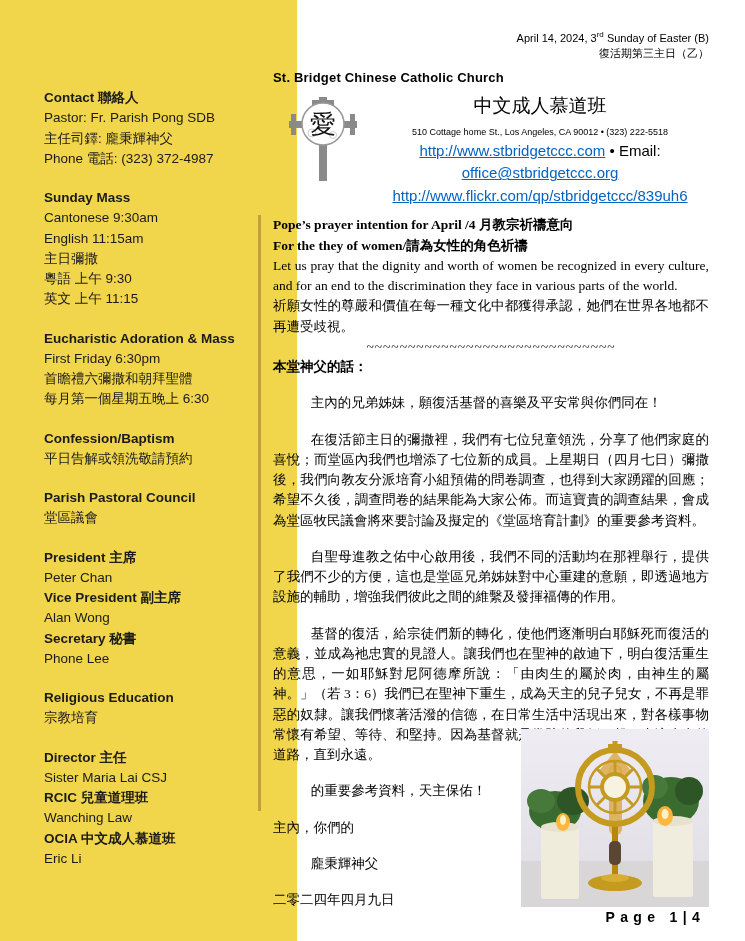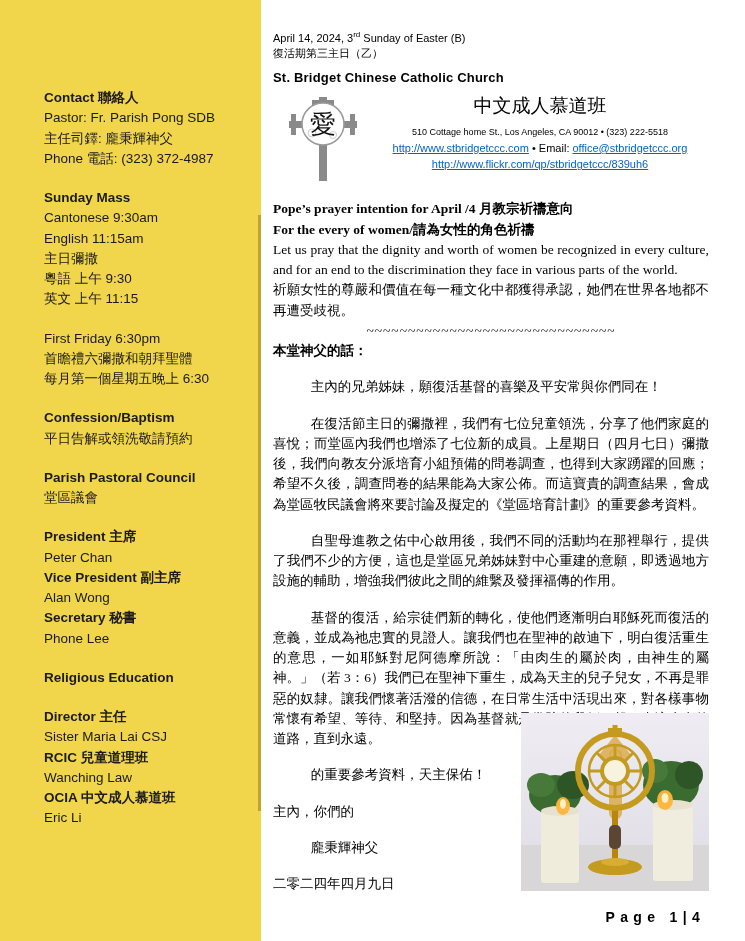--- a/index.html
+++ b/index.html
@@ -2,48 +2,48 @@
 <html><head>
 <meta charset="utf-8">
 <style>
   html,body { margin:0; padding:0; }
   body {
     width:745px; height:941px; position:relative; background:#ffffff;
     font-family:"Liberation Sans", sans-serif; color:#000; overflow:hidden;
   }
   
   .sidebar {
-    position:absolute; left:0; top:0; width:261px; height:941px;
+    position:absolute; left:0; top:0; width:297px; height:941px;
     background:#F1D54B; box-sizing:border-box; padding:88px 14px 0 44px;
     color:#1b1b1b; font-size:13.5px; line-height:1.5;
   }
   .gold-stripe {
     position:absolute; left:258px; top:215px; width:3px; height:596px;
     background:#C2A135;
   }
   .sb-sec { margin-bottom:19px; }
   .sb-h { font-weight:bold; }
   .sb-l { }
   
   .main {
     position:absolute; left:261px; top:0; width:484px; height:941px;
     box-sizing:border-box; padding:30px 36px 0 12px;
   }
-  .date-block { text-align:left; font-size:11px; line-height:1.35; }
+  .date-block { text-align:right; font-size:11px; line-height:1.35; }
   .date-block sup { font-size:8px; }
   .page-title {
     font-size:13px; font-weight:bold; text-align:left;
     margin:10px 0 6px 0; letter-spacing:0.2px;
   }
   .header-row { display:flex; align-items:flex-start; }
   .logo-wrap { flex:0 0 90px; padding-left:8px; }
   .header-info { flex:1; text-align:center; }
   .zh-name { font-family:"Liberation Serif", serif; font-size:19px; margin:2px 0 7px 0; }
   .addr { font-size:9px; line-height:1.5; }
-  .linkline { font-size:11px; line-height:1.5; }
+  .linkline { font-size:15px; line-height:1.5; }
   .linkline a { color:#0563C1; text-decoration:underline; cursor:pointer; }
   
   .doc { font-family:"Liberation Serif", serif; font-size:13.5px; line-height:1.5; margin-top:8px; }
   .doc p { margin:0; }
   .intent-title { font-weight:bold; }
   .intent-en { text-align:justify; }
   .intent-zh { text-align:justify; }
   .separator { text-align:center; margin:4px 0 10px 0; letter-spacing:1px; }
   .msg-heading { font-weight:bold; margin-top:16px; }
   .para { text-align:justify; text-indent:2.8em; margin-top:16px !important; }
@@ -75,20 +75,21 @@
   <div class="sb-sec">
     <div class="sb-h">Sunday Mass</div>
     <div class="sb-l">Cantonese 9:30am</div>
     <div class="sb-l">English 11:15am</div>
     <div class="sb-l">主日彌撒</div>
     <div class="sb-l">粵語 上午 9:30</div>
     <div class="sb-l">英文 上午 11:15</div>
   </div>
 
   <div class="sb-sec">
+    <div class="sb-h">Eucharistic Adoration &amp; Mass</div>
     <div class="sb-l">First Friday 6:30pm</div>
     <div class="sb-l">首瞻禮六彌撒和朝拜聖體</div>
     <div class="sb-l">每月第一個星期五晚上 6:30</div>
   </div>
 
   <div class="sb-sec">
     <div class="sb-h">Confession/Baptism</div>
     <div class="sb-l">平日告解或領洗敬請預約</div>
   </div>
 
@@ -101,20 +102,21 @@
     <div class="sb-h">President 主席</div>
     <div class="sb-l">Peter Chan</div>
     <div class="sb-h">Vice President 副主席</div>
     <div class="sb-l">Alan Wong</div>
     <div class="sb-h">Secretary 秘書</div>
     <div class="sb-l">Phone Lee</div>
   </div>
 
   <div class="sb-sec">
     <div class="sb-h">Religious Education</div>
+    <div class="sb-l">宗教培育</div>
   </div>
 
   <div class="sb-sec">
     <div class="sb-h">Director 主任</div>
     <div class="sb-l">Sister Maria Lai CSJ</div>
     <div class="sb-h">RCIC 兒童道理班</div>
     <div class="sb-l">Wanching Law</div>
     <div class="sb-h">OCIA 中文成人慕道班</div>
     <div class="sb-l">Eric Li</div>
   </div>
@@ -153,21 +155,21 @@
       </div>
       <div class="linkline">
         <a>http://www.flickr.com/qp/stbridgetccc/839uh6</a>
       </div>
     </div>
   </div>
 
   <div class="doc">
 
     <p class="intent-title">Pope’s prayer intention for April /4 月教宗祈禱意向</p>
-    <p class="intent-title">For the every of women/請為女性的角色祈禱</p>
+    <p class="intent-title">For the they of women/請為女性的角色祈禱</p>
     <p class="intent-en">Let us pray that the dignity and worth of women be recognized in every culture, and for an end to the discrimination they face in various parts of the world.</p>
     <p class="intent-zh">祈願女性的尊嚴和價值在每一種文化中都獲得承認，她們在世界各地都不再遭受歧視。</p>
 
     <p class="separator">~~~~~~~~~~~~~~~~~~~~~~~~~~~~~~</p>
 
     <p class="msg-heading">本堂神父的話：</p>
     <p class="para">主內的兄弟姊妹，願復活基督的喜樂及平安常與你們同在！</p>
     <p class="para">在復活節主日的彌撒裡，我們有七位兒童領洗，分享了他們家庭的喜悅；而堂區內我們也增添了七位新的成員。上星期日（四月七日）彌撒後，我們向教友分派培育小組預備的問卷調查，也得到大家踴躍的回應；希望不久後，調查問卷的結果能為大家公佈。而這寶貴的調查結果，會成為堂區牧民議會將來要討論及擬定的《堂區培育計劃》的重要參考資料。</p>
     <p class="para">自聖母進教之佑中心啟用後，我們不同的活動均在那裡舉行，提供了我們不少的方便，這也是堂區兄弟姊妹對中心重建的意願，即透過地方設施的輔助，增強我們彼此之間的維繫及發揮福傳的作用。</p>
     <p class="para">基督的復活，給宗徒們新的轉化，使他們逐漸明白耶穌死而復活的意義，並成為祂忠實的見證人。讓我們也在聖神的啟迪下，明白復活重生的意思，一如耶穌對尼阿德摩所說：「由肉生的屬於肉，由神生的屬神。」（若 3：6）我們已在聖神下重生，成為天主的兒子兒女，不再是罪惡的奴隸。讓我們懷著活潑的信德，在日常生活中活現出來，對各樣事物常懷有希望、等待、和堅持。因為基督就是常陪伴我們一起，走這生命的道路，直到永遠。</p>

